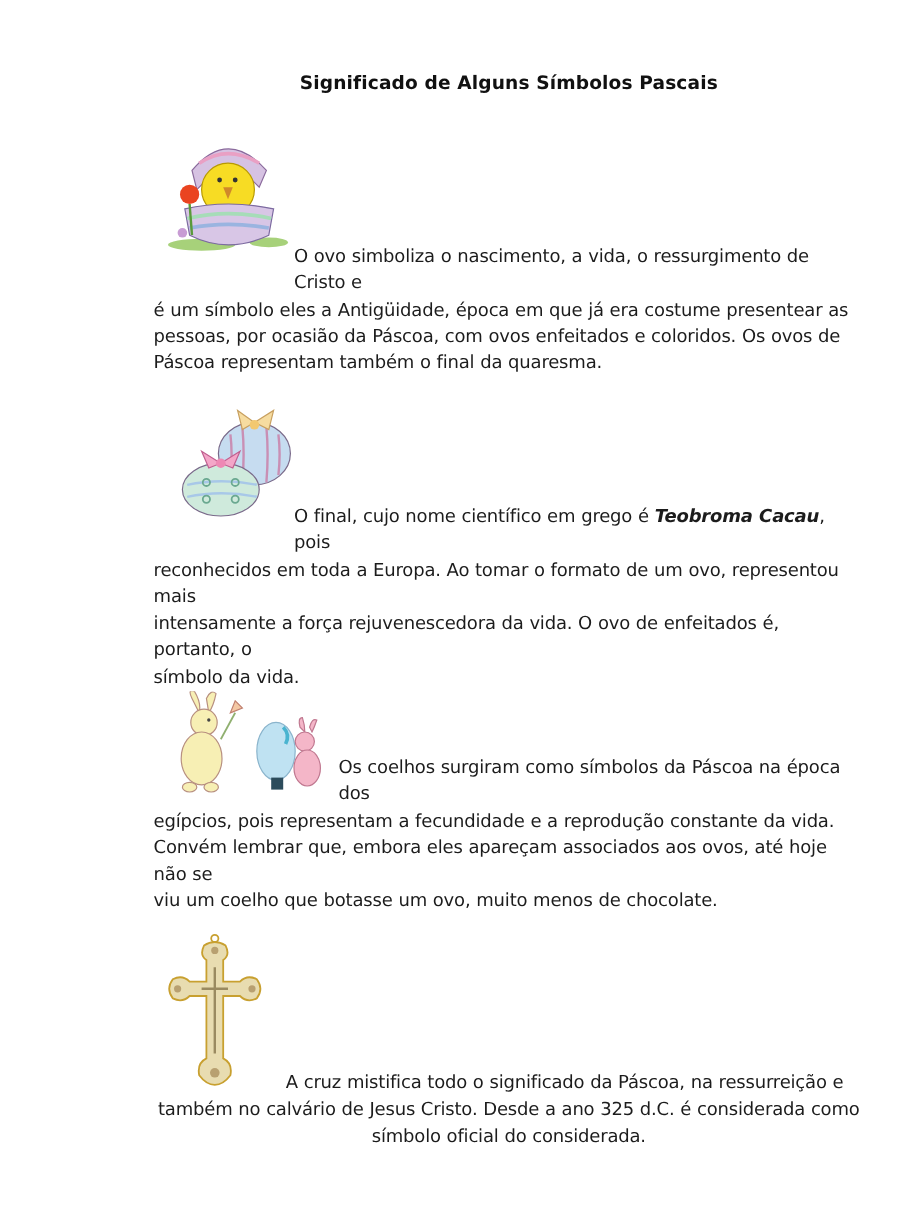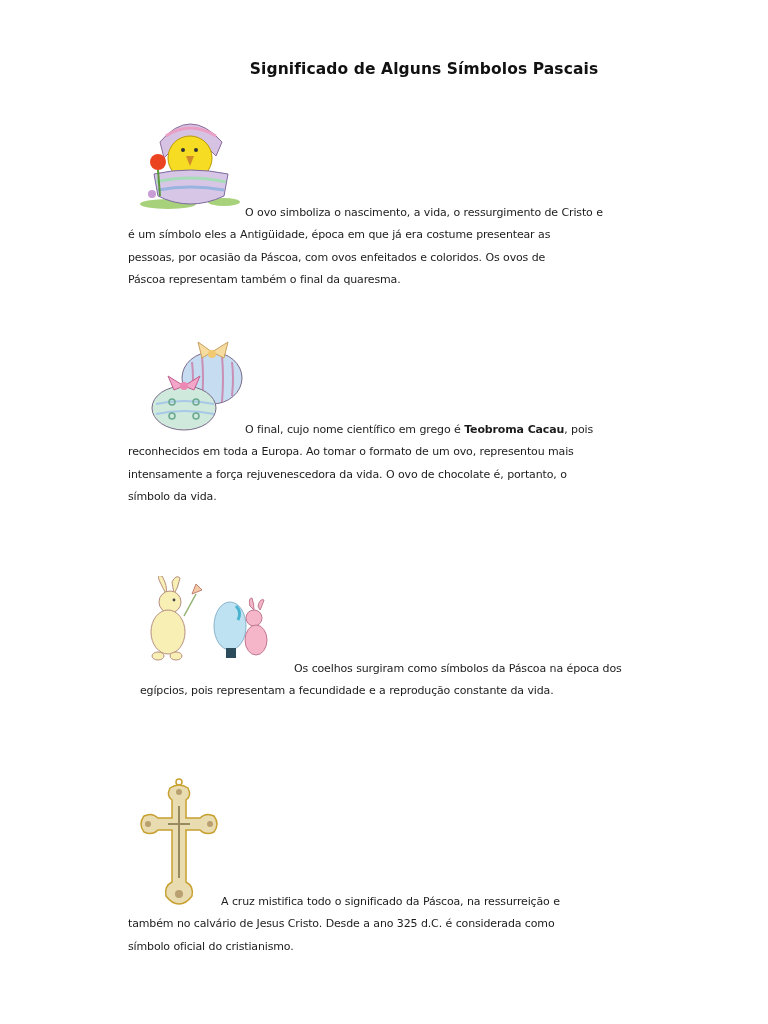--- a/index.html
+++ b/index.html
@@ -31,28 +31,29 @@
       left: 128px;
       width: 592px;
     }
     .figure {
       position: absolute;
     }
     .para {
       position: absolute;
       left: 0;
       width: 592px;
-      font-size: 11px;
+      font-size: 15px;
       line-height: 22.3px;
       color: #1c1c1c;
       letter-spacing: -0.15px;
       word-spacing: 0.2px;
     }
     .para b {
       font-weight: bold;
+      font-style: italic;
     }
     svg { display: block; }
   </style>
 </head>
 <body>
 
 <div>
 
   <div class="page-title">Significado de Alguns Símbolos Pascais</div>
 
@@ -98,21 +99,21 @@
         <circle cx="48" cy="78" r="3" fill="none" stroke="#6aa890" stroke-width="1.5"></circle>
         <path d="M36 48 L20 38 L26 52 Z M36 48 L52 38 L46 52 Z" fill="#f4a6c8" stroke="#c06090" stroke-width="1"></path>
         <circle cx="36" cy="48" r="4" fill="#ee88b4"></circle>
       </svg>
     </div>
     <div class="para" style="top:81px;">
       <div style="padding-left:117px;">
         <span>O final, cujo nome científico em grego é </span><b>Teobroma Cacau</b><span>,  pois</span>
       </div>
       <div>reconhecidos em toda a Europa. Ao  tomar o formato de um ovo, representou mais</div>
-      <div>intensamente a força rejuvenescedora da vida. O ovo de chocolate é, portanto, o</div>
+      <div>intensamente a força rejuvenescedora da vida. O ovo de enfeitados é, portanto, o</div>
       <div>símbolo da vida.</div>
     </div>
   </div>
 
   <div class="section" style="top:576px;height:155px;">
     <div class="figure" style="left:18px;top:0px;width:130px;height:86px;">
       <svg width="130" height="86" viewBox="0 0 130 86">
         <ellipse cx="8" cy="3" rx="0" ry="0" fill="none"></ellipse>
         <path d="M14 6 Q10 -2 16 0 Q22 10 20 18 Z" fill="#f7efb4" stroke="#b89080" stroke-width="1"></path>
         <path d="M26 6 Q30 -2 34 2 Q32 12 28 18 Z" fill="#f7efb4" stroke="#b89080" stroke-width="1"></path>
@@ -125,40 +126,42 @@
         <path d="M46 18 L50 8 L56 14 Z" fill="#f4c8a4" stroke="#c08070" stroke-width="1"></path>
         <ellipse cx="84" cy="50" rx="16" ry="24" fill="#bfe2f2" stroke="#8ab4cc" stroke-width="1"></ellipse>
         <path d="M90 30 Q96 36 92 44" stroke="#4ab4d0" stroke-width="3" fill="none"></path>
         <rect x="80" y="72" width="10" height="10" fill="#2c4c5c"></rect>
         <path d="M104 30 Q102 22 106 22 Q108 28 108 34 Z" fill="#f4b6c8" stroke="#c07890" stroke-width="1"></path>
         <path d="M112 30 Q114 22 118 24 Q116 30 114 34 Z" fill="#f4b6c8" stroke="#c07890" stroke-width="1"></path>
         <circle cx="108" cy="42" r="8" fill="#f4b6c8" stroke="#c07890" stroke-width="1"></circle>
         <ellipse cx="110" cy="64" rx="11" ry="15" fill="#f4b6c8" stroke="#c07890" stroke-width="1"></ellipse>
       </svg>
     </div>
-    <div class="para" style="top:82px;margin-left:12px;">
+    <div class="para" style="top:52px;">
       <div style="padding-left:154px;">Os coelhos surgiram como símbolos da Páscoa na época dos</div>
       <div>egípcios, pois representam a fecundidade e a reprodução constante da vida.</div>
+      <div>Convém lembrar que, embora eles apareçam associados aos ovos, até hoje não se</div>
+      <div>viu um coelho que botasse um ovo, muito menos de chocolate.</div>
     </div>
   </div>
 
   <div class="section" style="top:778px;height:180px;">
     <div class="figure" style="left:6px;top:0px;width:90px;height:130px;">
       <svg width="90" height="130" viewBox="0 0 90 130">
         <g fill="#e8dcb0" stroke="#c8a030" stroke-width="1.5">
           <circle cx="45" cy="4" r="3" fill="none"></circle>
           <path d="M36 10 Q45 4 54 10 Q58 18 52 22 L52 40 L66 40 Q72 34 80 38 Q86 46 80 54 Q72 58 66 52 L52 52 L52 104 Q60 108 58 118 Q52 126 45 126 Q38 126 32 118 Q30 108 38 104 L38 52 L24 52 Q18 58 10 54 Q4 46 10 38 Q18 34 24 40 L38 40 L38 22 Q32 18 36 10 Z"></path>
         </g>
         <path d="M45 28 L45 100 M34 46 L56 46" stroke="#9a8a60" stroke-width="2" fill="none"></path>
         <circle cx="45" cy="14" r="3" fill="#b8a070"></circle>
         <circle cx="45" cy="116" r="4" fill="#b8a070"></circle>
         <circle cx="14" cy="46" r="3" fill="#b8a070"></circle>
         <circle cx="76" cy="46" r="3" fill="#b8a070"></circle>
       </svg>
     </div>
-    <div class="para" style="top:113px;">
+    <div class="para" style="top:113px;text-align:center;">
       <div style="padding-left:93px;">A cruz mistifica todo o significado da Páscoa, na ressurreição e</div>
       <div>também no calvário de Jesus Cristo. Desde a ano 325 d.C. é considerada como</div>
-      <div>símbolo oficial do cristianismo.</div>
+      <div>símbolo oficial do considerada.</div>
     </div>
   </div>
 
 </div>
 
 </body></html>

